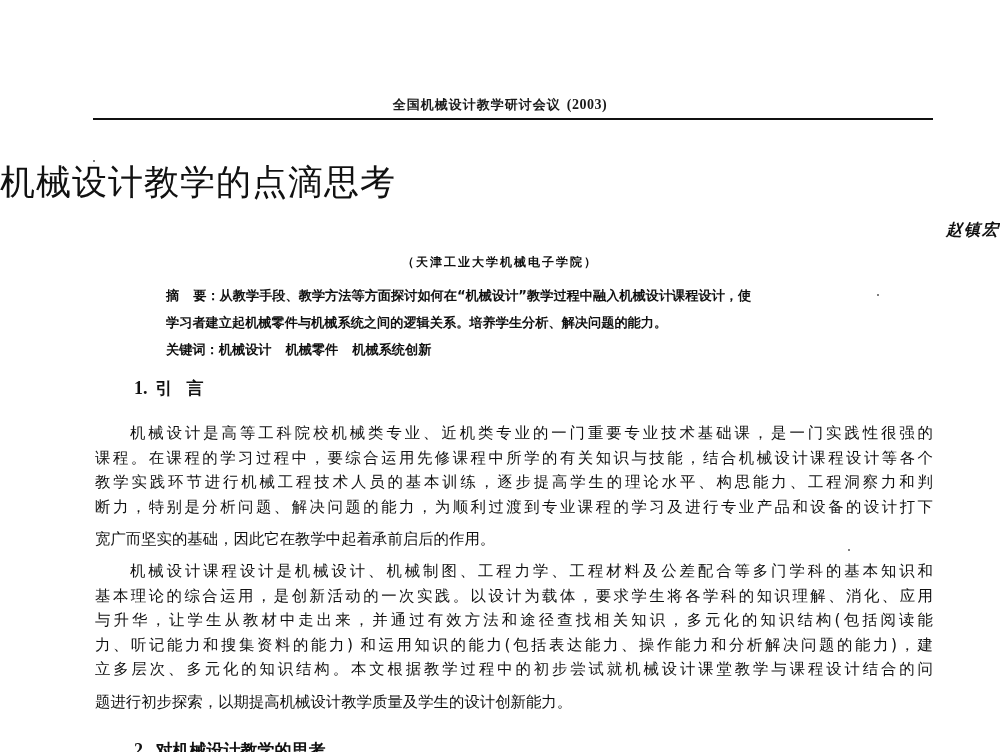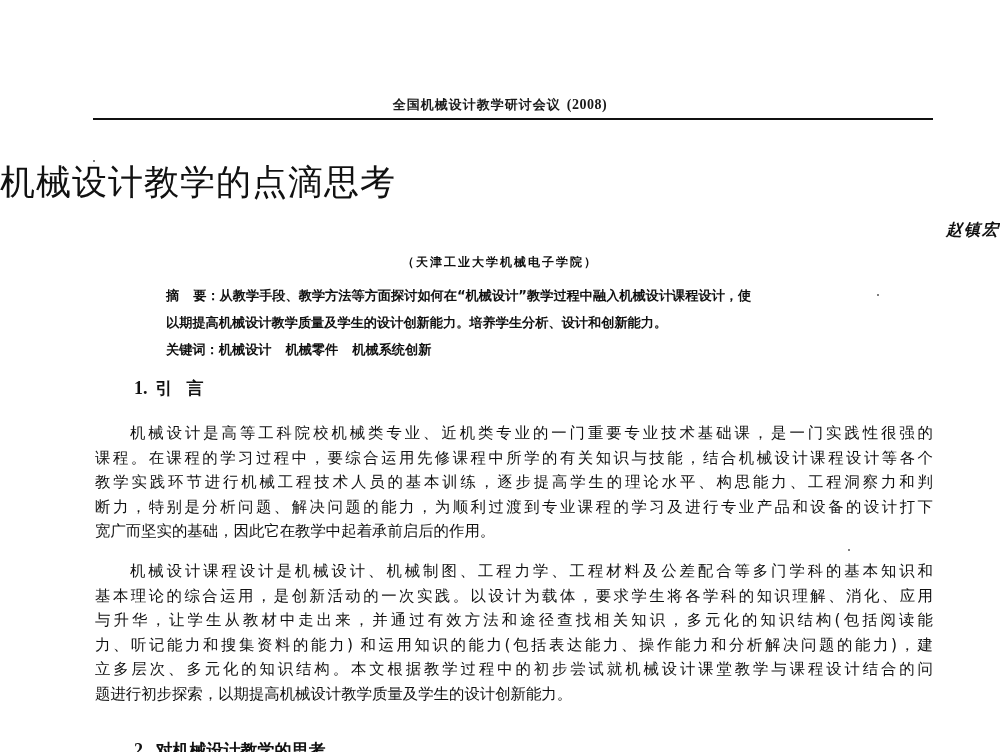--- a/index.html
+++ b/index.html
@@ -120,52 +120,52 @@
     color: #111111;
   }
   .body-text .line {
     display: block;
     white-space: nowrap;
     text-align: justify;
     text-align-last: justify;
     width: 838px;
   }
   .body-text .line.indent { padding-left: 35px; width: 803px; }
-  .body-text .line.last { text-align-last: left; }
+  .body-text .line.last { text-align-last: left; margin-top: 8px; }
   .para-1 { top: 421px; }
   .para-2 { top: 559px; }
   .speck {
     position: absolute;
     width: 2px;
     height: 2px;
     background: #555;
     border-radius: 1px;
   }
 </style>
 </head>
 <body>
 
 <div>
 
   <div class="running-header">
-    <span>全国机械设计教学研讨会议</span><span class="conf-year">(2008)</span>
+    <span>全国机械设计教学研讨会议</span><span class="conf-year">(2003)</span>
   </div>
   <div class="header-rule"></div>
 
   <div class="speck" style="left:93px; top:160px;"></div>
 
   <h1 class="paper-title" style="margin:0;font-weight:normal;">机械设计教学的点滴思考</h1>
 
   <div class="author">赵镇宏</div>
 
   <div class="affiliation">（天津工业大学机械电子学院）</div>
 
   <div class="abstract">
     <span class="abs-line"><span class="abs-label"><span>摘</span><span class="gap"></span><span>要：</span></span><span>从教学手段、教学方法等方面探讨如何在“机械设计”教学过程中融入机械设计课程设计，使</span></span>
-    <span class="abs-line">以期提高机械设计教学质量及学生的设计创新能力。培养学生分析、设计和创新能力。</span>
+    <span class="abs-line">学习者建立起机械零件与机械系统之间的逻辑关系。培养学生分析、解决问题的能力。</span>
   </div>
 
   <div class="speck" style="left:877px; top:294px;"></div>
 
   <div class="keywords">
     <span>关键词：</span><span class="kw">机械设计</span><span class="kw">机械零件</span><span class="kw">机械系统创新</span>
   </div>
 
   <div class="section-heading h1">
     <span class="num">1.</span><span>引</span><span class="ch-gap"></span><span>言</span>

